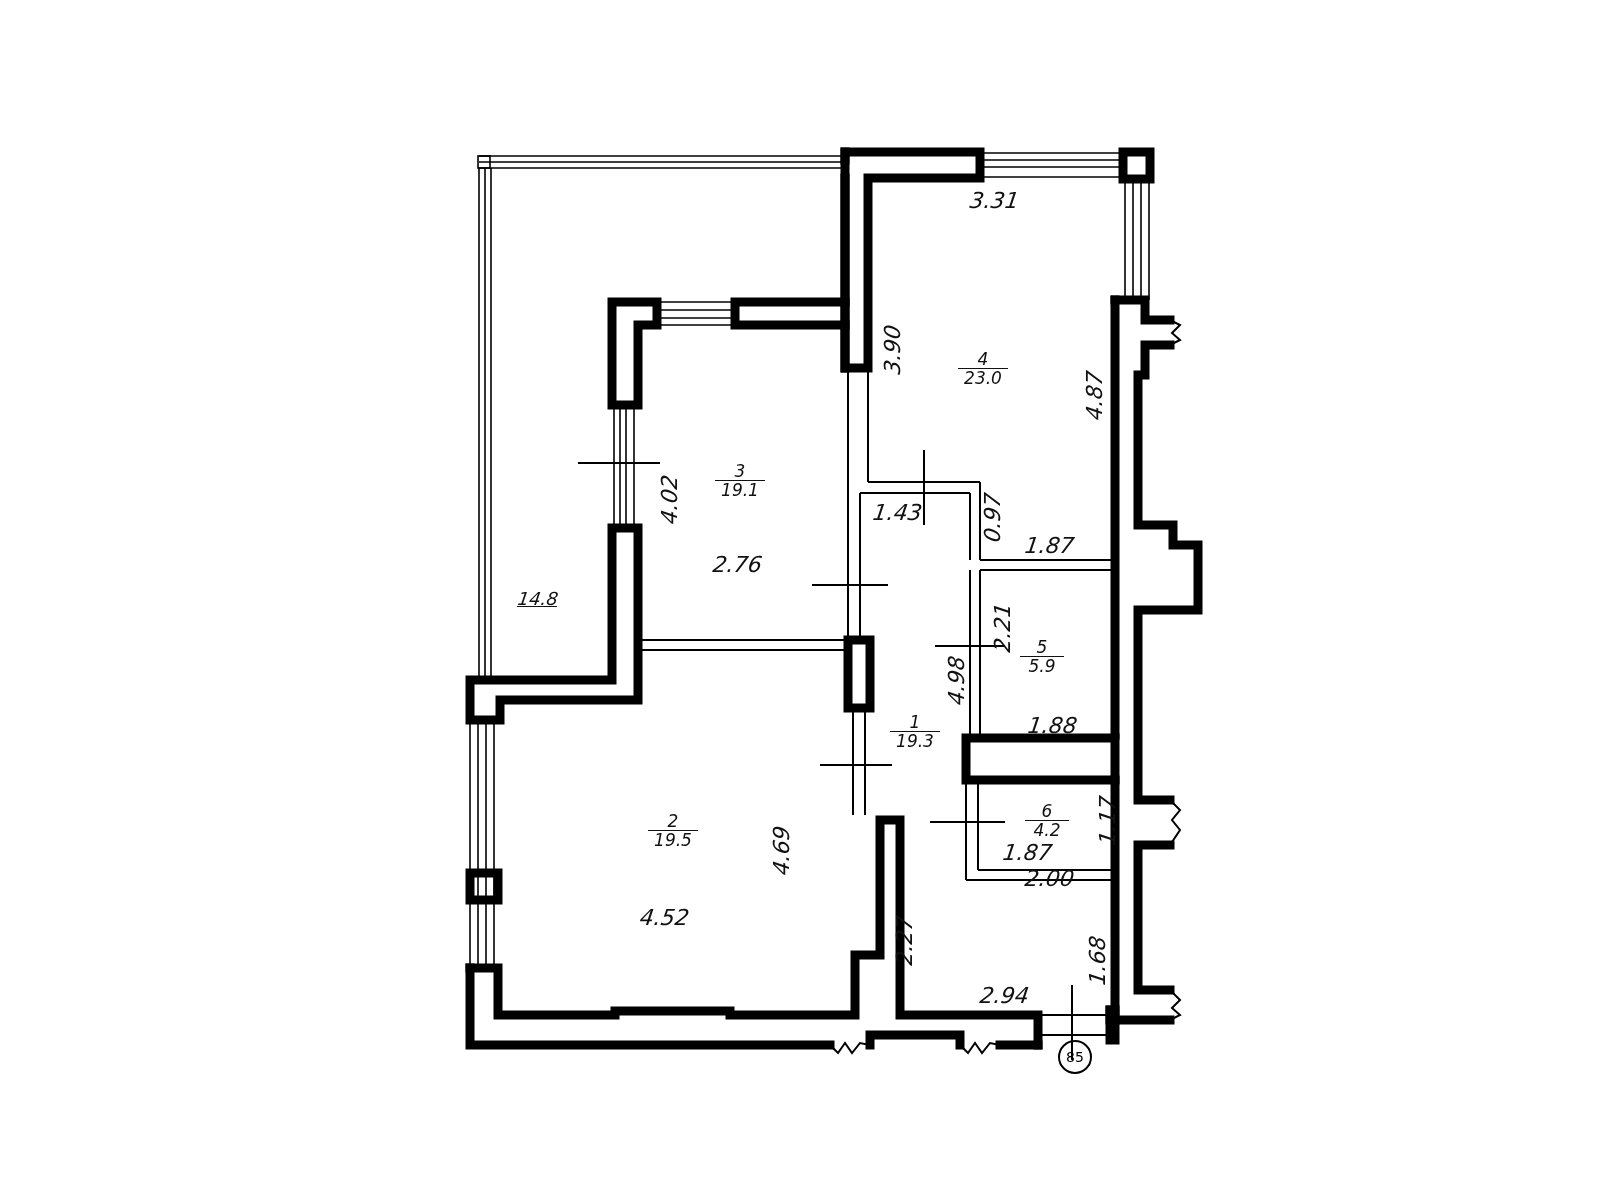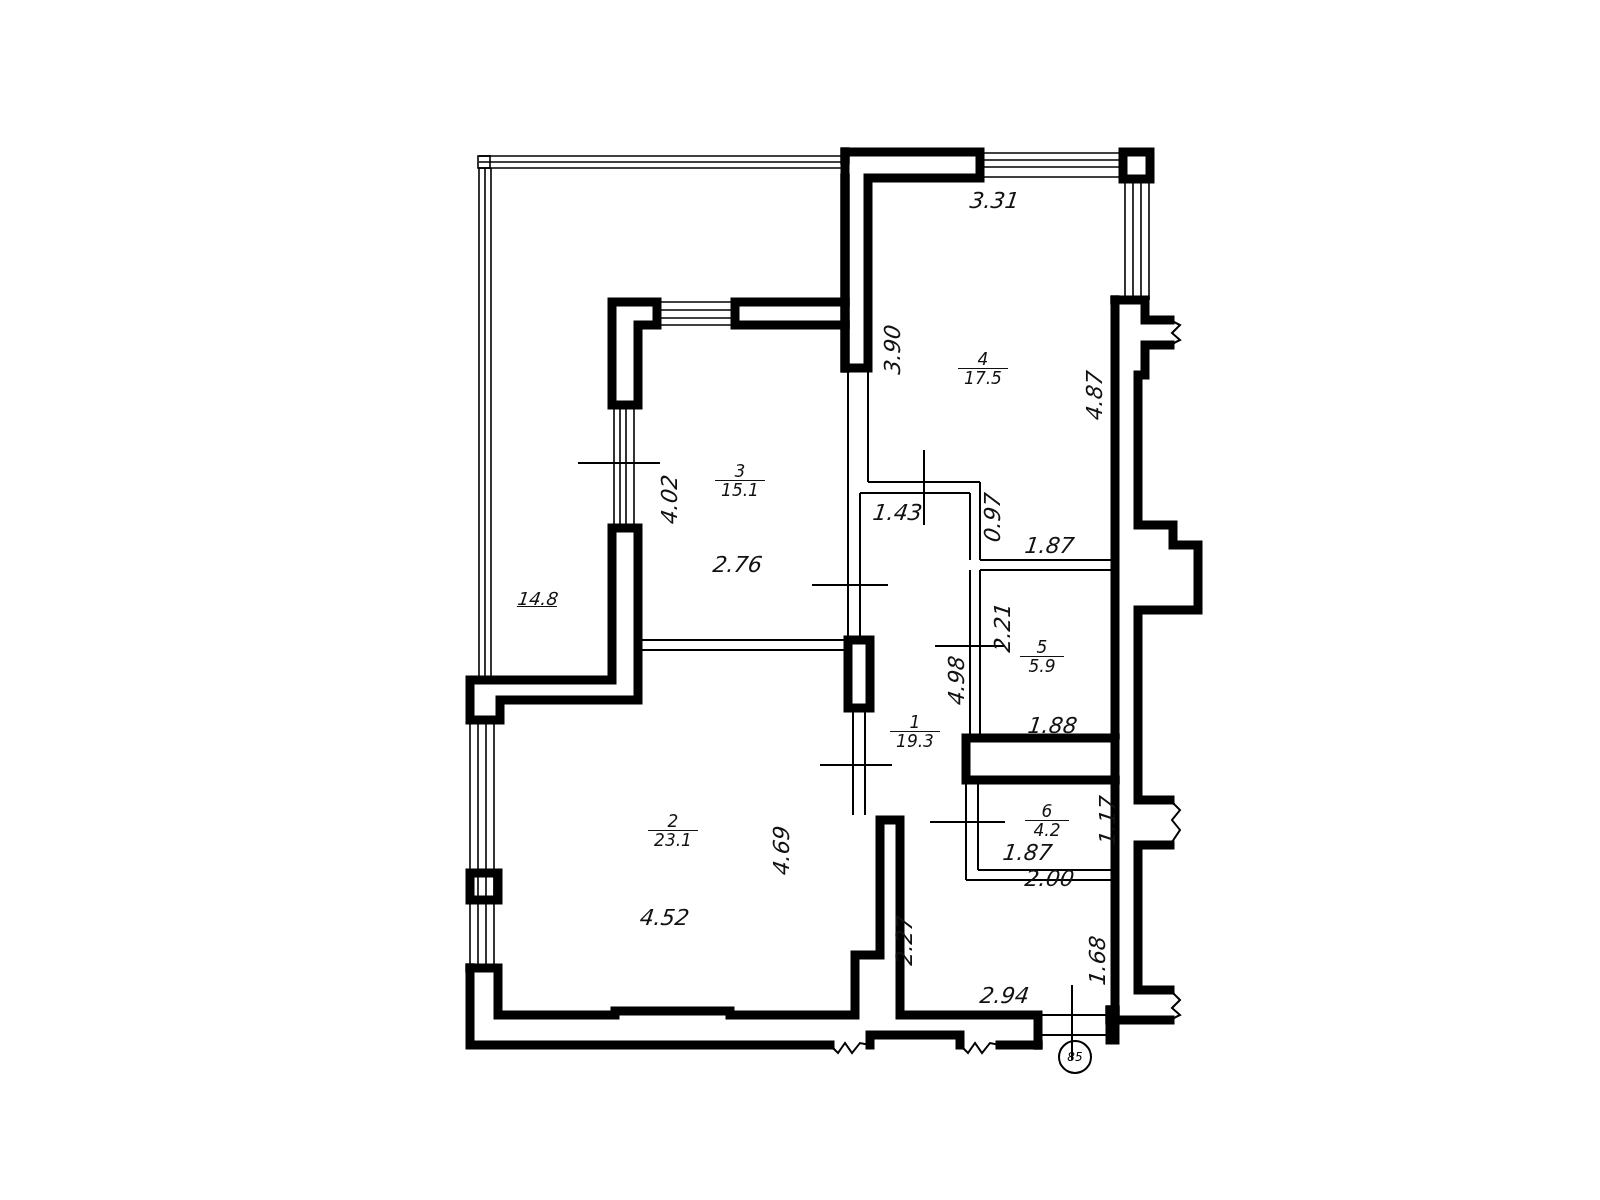--- a/index.html
+++ b/index.html
@@ -6,21 +6,21 @@
   body { width: 1600px; height: 1200px; position: relative; overflow: hidden; font-family: "DejaVu Sans", sans-serif; }
   #plan { position: absolute; left: 0; top: 0; width: 1600px; height: 1200px; }
   .wall { fill: none; stroke: #000; stroke-width: 9; stroke-linejoin: miter; stroke-linecap: square; }
   .thin { fill: none; stroke: #000; stroke-width: 2; }
   .win { fill: none; stroke: #000; stroke-width: 1.6; }
   .txt { position: absolute; font-family: "DejaVu Sans", sans-serif; font-style: italic; font-size: 22px; color: #111; white-space: nowrap; transform: skewX(-8deg); }
   .frac { position: absolute; text-align: center; font-family: "DejaVu Sans", sans-serif; font-style: italic; color: #111; font-size: 17px; line-height: 18px; }
   .frac .num { display: block; border-bottom: 1.5px solid #111; padding: 0 6px; }
   .frac .den { display: block; padding: 0 4px; }
   .ul { text-decoration: underline; font-size: 18px; }
-  .badge { position: absolute; width: 30px; height: 30px; border: 2px solid #000; border-radius: 50%; font-size: 12px; font-style: italic; text-align: center; line-height: 30px; }
+  .badge { position: absolute; width: 30px; height: 30px; border: 2px solid #000; border-radius: 50%; font-size: 14px; text-align: center; line-height: 30px; }
 </style>
 </head>
 <body>
 
 <div id="root">
 <svg id="plan" viewBox="0 0 1600 1200">
 
   <g>
     <line class="win" x1="479" y1="156" x2="845" y2="156"></line>
     <line class="win" x1="479" y1="162" x2="845" y2="162"></line>
@@ -122,41 +122,41 @@
     <line class="thin" x1="924" y1="450" x2="924" y2="525"></line>
     <line class="thin" x1="812" y1="585" x2="888" y2="585"></line>
     <line class="thin" x1="935" y1="646" x2="1005" y2="646"></line>
     <line class="thin" x1="820" y1="765" x2="892" y2="765"></line>
     <line class="thin" x1="930" y1="822" x2="1005" y2="822"></line>
   </g>
 </svg>
 
 <div class="frac" style="left:958px;top:350px;width:50px;">
   <span class="num">4</span>
-  <span class="den">17.5</span>
+  <span class="den">23.0</span>
 </div>
 <div class="frac" style="left:715px;top:462px;width:50px;">
   <span class="num">3</span>
-  <span class="den">15.1</span>
+  <span class="den">19.1</span>
 </div>
 <div class="frac" style="left:1020px;top:638px;width:44px;">
   <span class="num">5</span>
   <span class="den">5.9</span>
 </div>
 <div class="frac" style="left:890px;top:713px;width:50px;">
   <span class="num">1</span>
   <span class="den">19.3</span>
 </div>
 <div class="frac" style="left:1025px;top:802px;width:44px;">
   <span class="num">6</span>
   <span class="den">4.2</span>
 </div>
 <div class="frac" style="left:648px;top:812px;width:50px;">
   <span class="num">2</span>
-  <span class="den">23.1</span>
+  <span class="den">19.5</span>
 </div>
 <div class="txt ul" style="left:518px;top:588px;">14.8</div>
 
 <div class="txt" style="left:970px;top:188px;">3.31</div>
 <div class="txt" style="left:713px;top:552px;">2.76</div>
 <div class="txt" style="left:873px;top:500px;">1.43</div>
 <div class="txt" style="left:1025px;top:533px;">1.87</div>
 <div class="txt" style="left:1028px;top:713px;">1.88</div>
 <div class="txt" style="left:1003px;top:840px;">1.87</div>
 <div class="txt" style="left:1025px;top:866px;">2.00</div>

